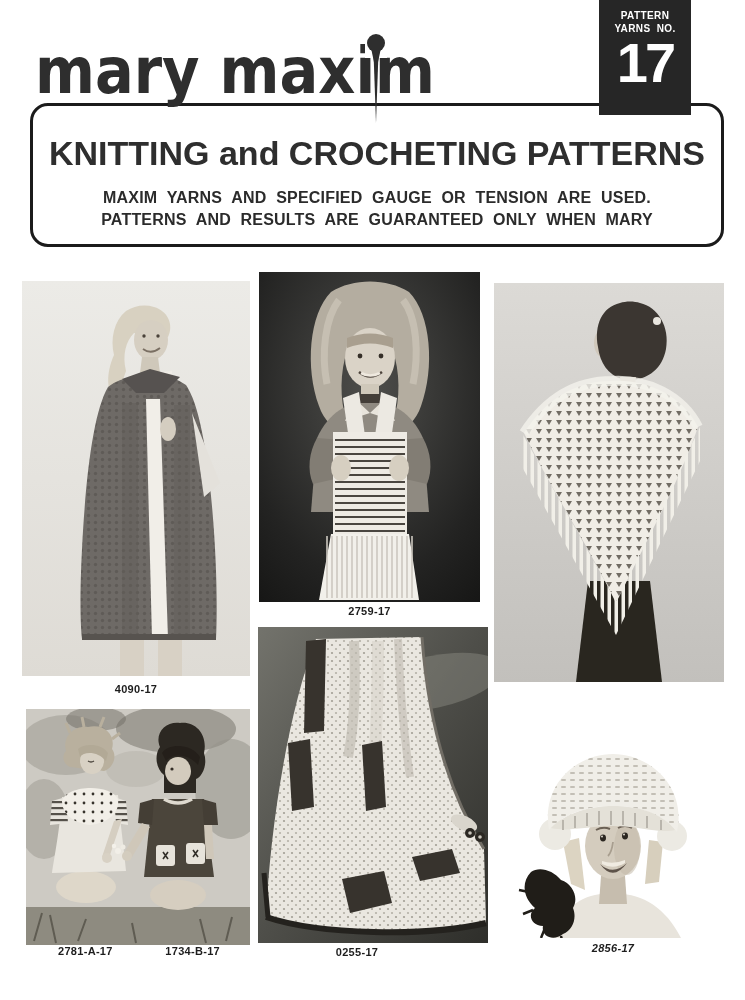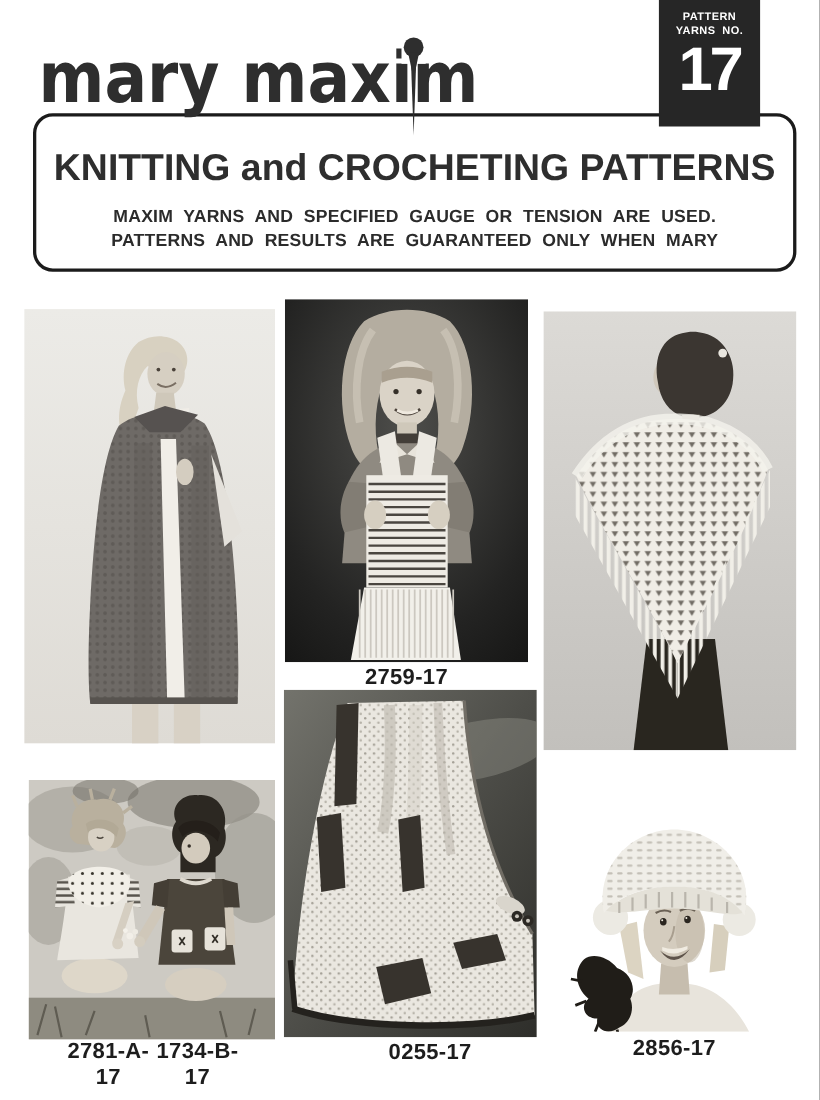--- a/index.html
+++ b/index.html
@@ -32,30 +32,30 @@
   
   .photo{position:absolute;}
   .photo svg{display:block;width:100%;height:100%;}
   #ph-4090{left:22px;top:281px;width:228px;height:395px;}
   #ph-2759{left:259px;top:272px;width:221px;height:330px;}
   #ph-2757{left:494px;top:283px;width:230px;height:399px;}
   #ph-2781{left:26px;top:709px;width:224px;height:236px;}
   #ph-0255{left:258px;top:627px;width:230px;height:316px;}
   #ph-2856{left:515px;top:742px;width:196px;height:196px;}
   .plabel{
-    position:absolute;font-size:20px;font-weight:bold;color:#1d1d1d;
+    position:absolute;font-size:11px;font-weight:bold;color:#1d1d1d;
     text-align:center;letter-spacing:.3px;
   }
   #lbl-4090{left:22px;top:683px;width:228px;}
   #lbl-2759{left:259px;top:605px;width:221px;}
   #lbl-2757{left:494px;top:687px;width:230px;}
   #lbl-2781{left:26px;top:945px;width:224px;display:flex;justify-content:space-between;
             padding:0 30px 0 32px;box-sizing:border-box;}
-  #lbl-0255{left:276px;top:946px;width:230px;}
-  #lbl-2856{left:515px;top:942px;width:196px;}
+  #lbl-0255{left:242px;top:946px;width:230px;}
+  #lbl-2856{left:515px;top:942px;width:196px;font-style:italic;}
 </style>
 </head>
 <body>
 
 <div class="page">
 
   <svg class="logo-svg" viewBox="0 0 470 130">
     <text x="10" y="73" font-family="DejaVu Sans, sans-serif" font-size="64" font-weight="bold" fill="#2e2e2e" textLength="400" lengthAdjust="spacingAndGlyphs">mary maxim</text>
     <rect x="340" y="18" width="22" height="20" fill="#ffffff"></rect>
     <g fill="#2e2e2e">
@@ -321,20 +321,21 @@
         <path d="M36 86 C 52 70 76 64 98 64 C 122 64 146 70 160 88 C 146 92 122 84 98 84 C 74 84 54 90 36 86 Z" fill="#e4e1d8"></path>
         <path d="M48 78 v10 M60 74 v12 M72 71 v13 M84 69 v14 M96 69 v14 M108 69 v14 M120 71 v13 M132 74 v12 M146 78 v10" stroke="#b9b5ac" stroke-width="2"></path>
       </g>
       <g>
         <path d="M16 130 C 6 140 8 156 20 166 C 12 172 16 184 28 184 C 26 194 38 200 48 192 C 58 188 62 176 58 166 C 64 156 58 142 46 138 C 38 128 24 124 16 130 Z" fill="#201d18"></path>
         <path d="M14 150 L4 148 M18 168 L8 172 M30 186 L26 196 M46 194 L48 202" stroke="#201d18" stroke-width="2.5" fill="none"></path>
       </g>
     </svg>
   </div>
 
+  <div class="plabel" id="lbl-4090">4090-17</div>
   <div class="plabel" id="lbl-2759">2759-17</div>
   <div class="plabel" id="lbl-2781">
     <span>2781-A-17</span>
     <span>1734-B-17</span>
   </div>
   <div class="plabel" id="lbl-0255">0255-17</div>
   <div class="plabel" id="lbl-2856">2856-17</div>
 
 </div>
 

